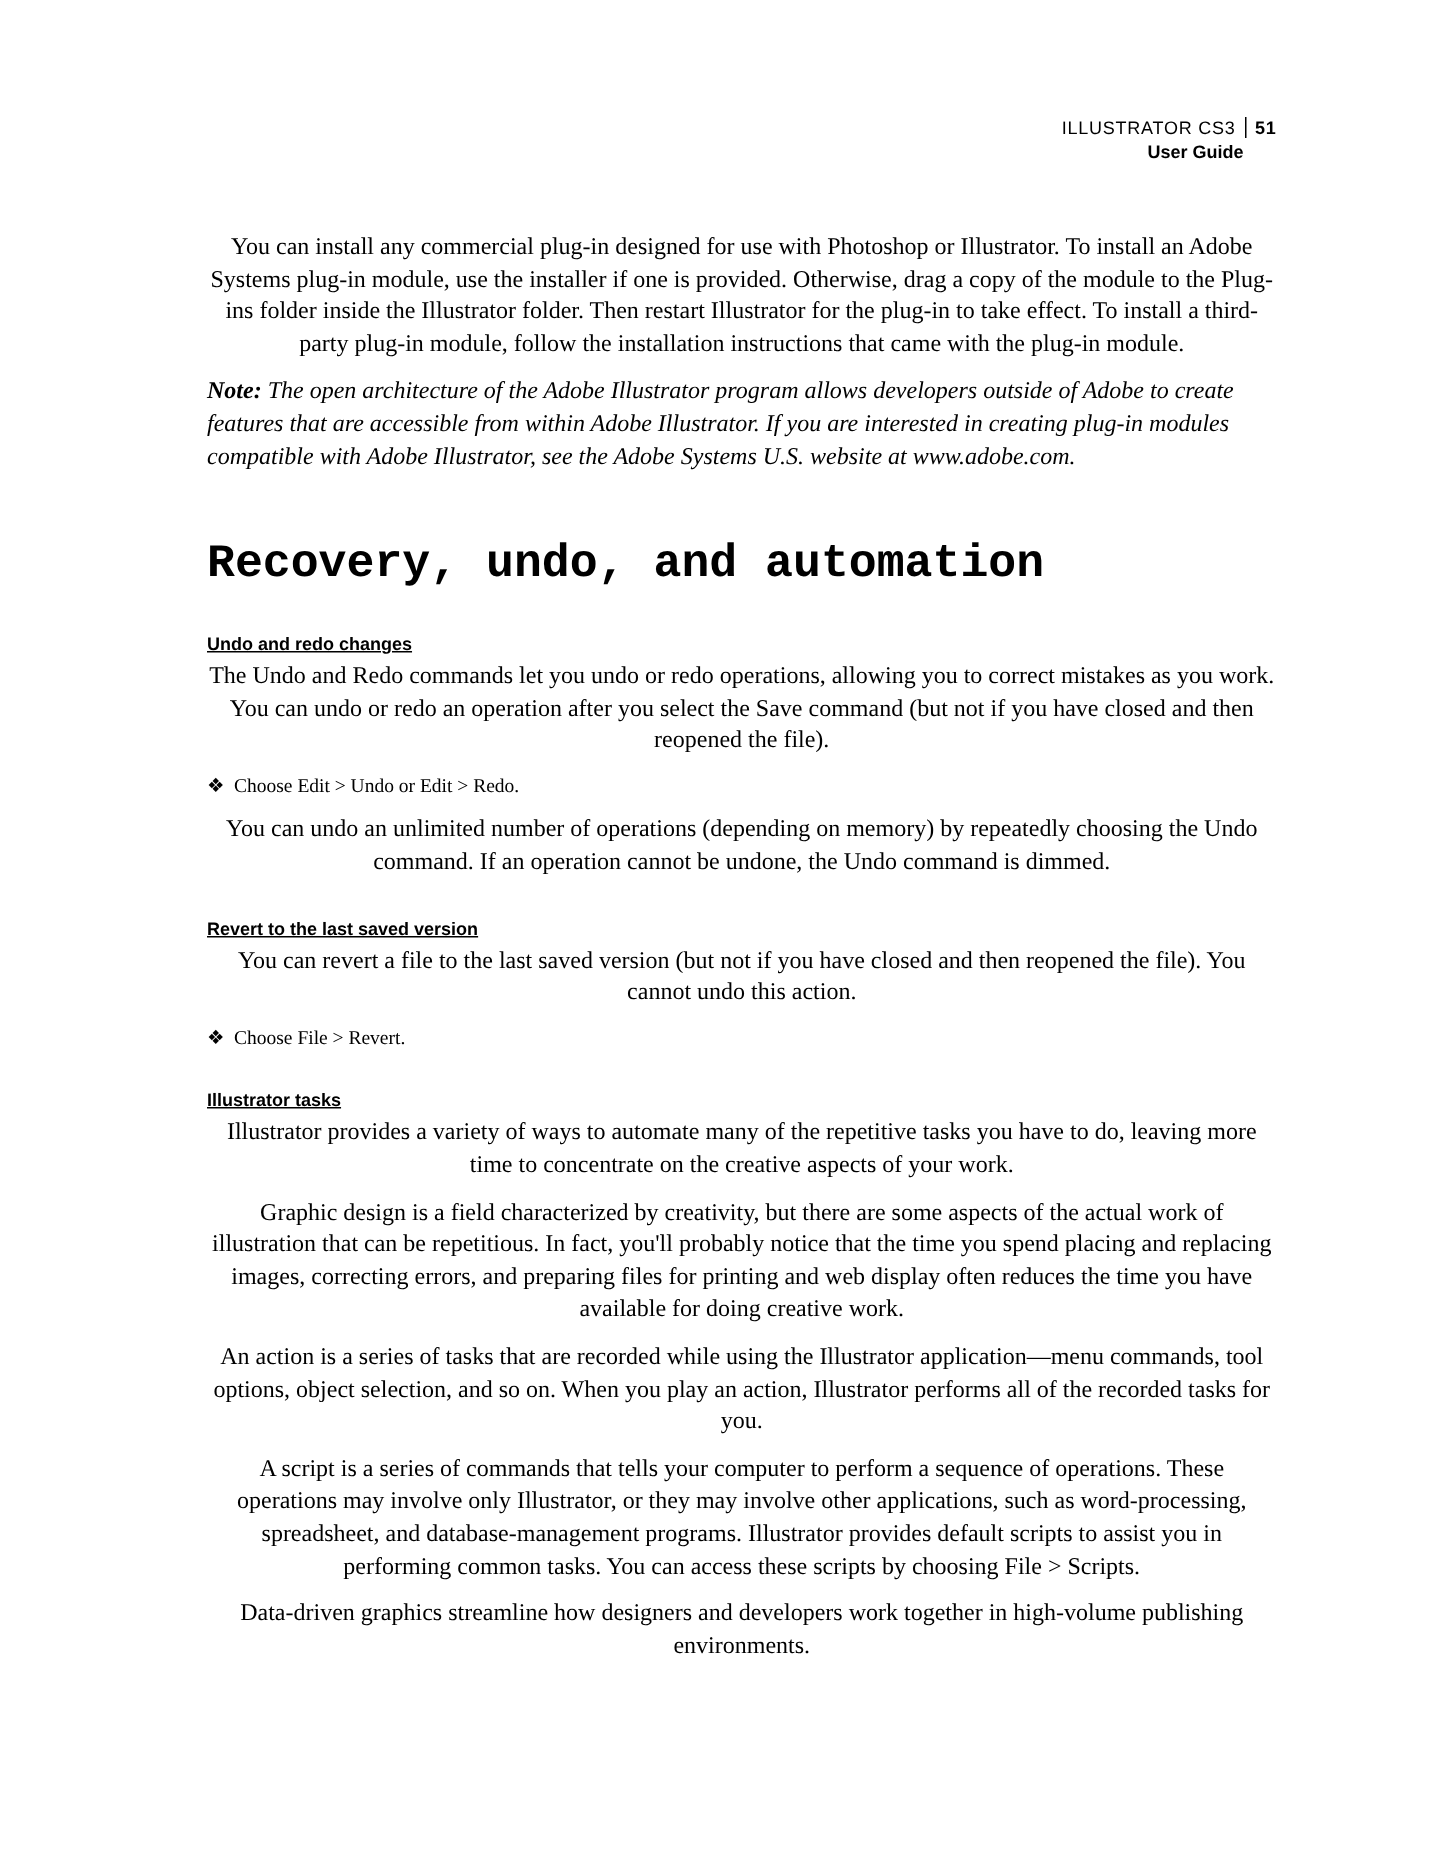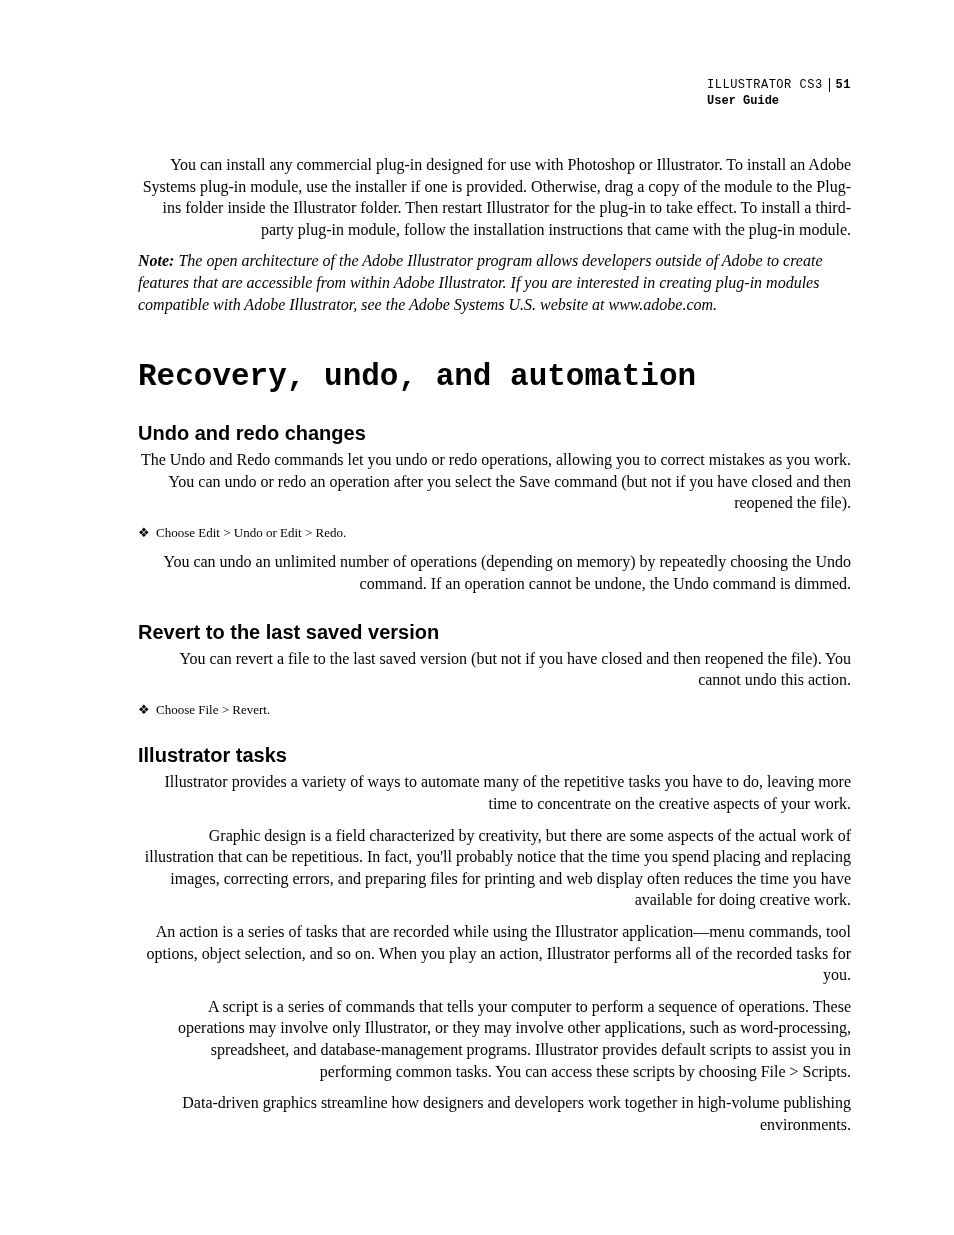--- a/index.html
+++ b/index.html
@@ -16,22 +16,22 @@
     position: relative;
     width: 954px;
     height: 1235px;
     box-sizing: border-box;
     padding: 84px 103px 100px 138px;
   }
   .running-head {
     position: absolute;
     top: 78px;
     right: 103px;
-    text-align: left;
-    font-family: Liberation Mono, monospace;
+    text-align: right;
+    font-family: Liberation Sans, sans-serif;
     font-size: 12px;
     line-height: 1.3;
     color: #000;
   }
   .running-head .line1 {
     letter-spacing: 0.5px;
   }
   .running-head .pnum {
     font-weight: 700;
     border-left: 1px solid #000;
@@ -42,43 +42,44 @@
     font-weight: 700;
     padding-right: 22px;
   }
   .content {
     margin-top: 70px;
   }
   p.body {
     font-size: 16px;
     line-height: 1.35;
     margin: 0 0 10px 0;
-    text-align: right;
+    text-align: center;
   }
   p.note {
     font-size: 16px;
     line-height: 1.35;
     margin: 0 0 10px 0;
     font-style: italic;
   }
   p.note .note-label {
     font-weight: 700;
   }
   h1.section {
     font-family: Liberation Mono, monospace;
     font-weight: 700;
     font-size: 31px;
     margin: 44px 0 28px 0;
     letter-spacing: 0px;
   }
   h2.sub {
     font-family: "Myriad Pro", "Segoe UI", Arial, sans-serif;
     font-weight: 700;
-    font-size: 20px;
+    font-size: 12px;
     margin: 26px 0 4px 0;
+    text-decoration: underline;
   }
   .bullet {
     font-size: 13px;
     line-height: 1.35;
     margin: 2px 0 10px 0;
   }
   .bullet .glyph {
     display: inline-block;
     width: 18px;
   }

